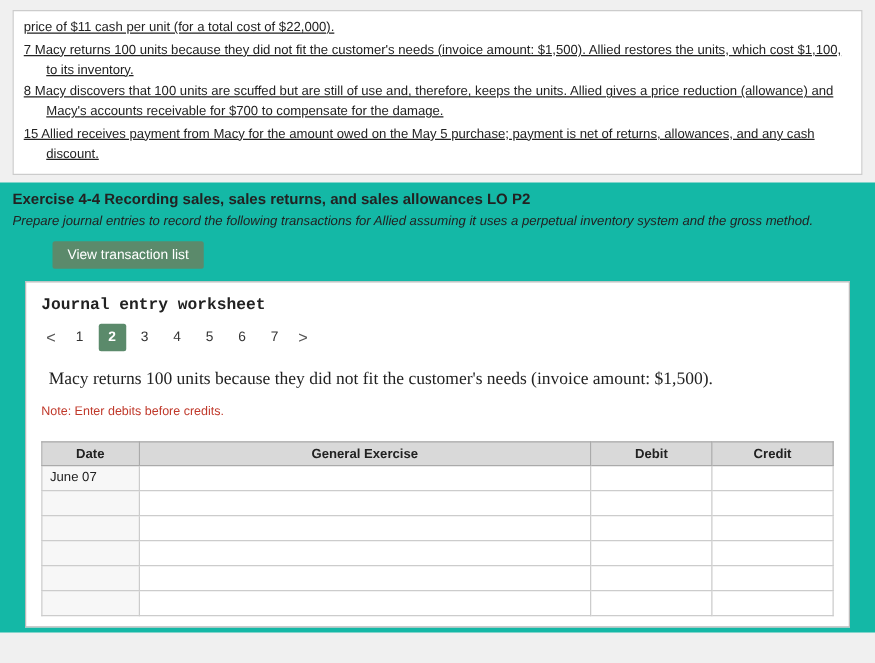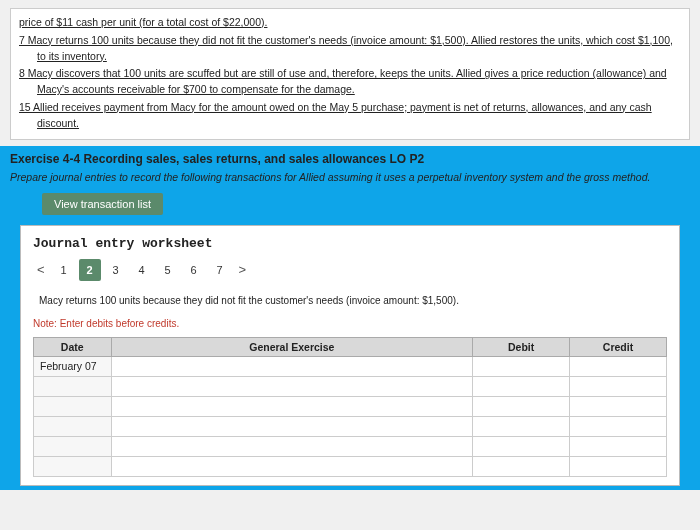--- a/index.html
+++ b/index.html
@@ -26,21 +26,21 @@
       line-height: 1.5;
       color: #222;
       text-decoration: underline;
     }
     .top-text-box p {
       margin-bottom: 2px;
       text-indent: -18px;
       padding-left: 18px;
     }
     .exercise-section {
-      background: #0ea5e9;
+      background: #14b8a6;
       padding: 6px 10px 4px 10px;
     }
     .exercise-title {
       font-size: 12px;
       font-weight: bold;
       color: #222;
       margin-bottom: 4px;
     }
     .exercise-desc {
       font-size: 10.5px;
@@ -95,31 +95,32 @@
       cursor: pointer;
       border-radius: 2px;
       color: #333;
     }
     .pagination .page-num.active {
       background: #5b8a6b;
       color: #fff;
       font-weight: bold;
     }
     .transaction-desc {
-      font-size: 10px;
+      font-size: 14px;
       color: #222;
       line-height: 1.5;
       margin-bottom: 6px;
       padding: 4px 6px;
       background: #fff;
+      font-family: Liberation Serif, serif;
     }
     .note-text {
       font-size: 10px;
       color: #c0392b;
-      margin-bottom: 8px;
+      margin-bottom: 18px;
     }
     .journal-table {
       width: 100%;
       border-collapse: collapse;
       font-size: 10.5px;
     }
     .journal-table th {
       background: #d9d9d9;
       border: 1px solid #aaa;
       padding: 3px 6px;
@@ -191,21 +192,21 @@
         <thead>
           <tr>
             <th>Date</th>
             <th>General Exercise</th>
             <th>Debit</th>
             <th>Credit</th>
           </tr>
         </thead>
         <tbody>
           <tr>
-            <td class="date-cell">February 07</td>
+            <td class="date-cell">June 07</td>
             <td class="journal-cell"></td>
             <td class="debit-cell"></td>
             <td class="credit-cell"></td>
           </tr>
           <tr class="empty-row">
             <td class="date-cell"></td>
             <td class="journal-cell"></td>
             <td class="debit-cell"></td>
             <td class="credit-cell"></td>
           </tr>

